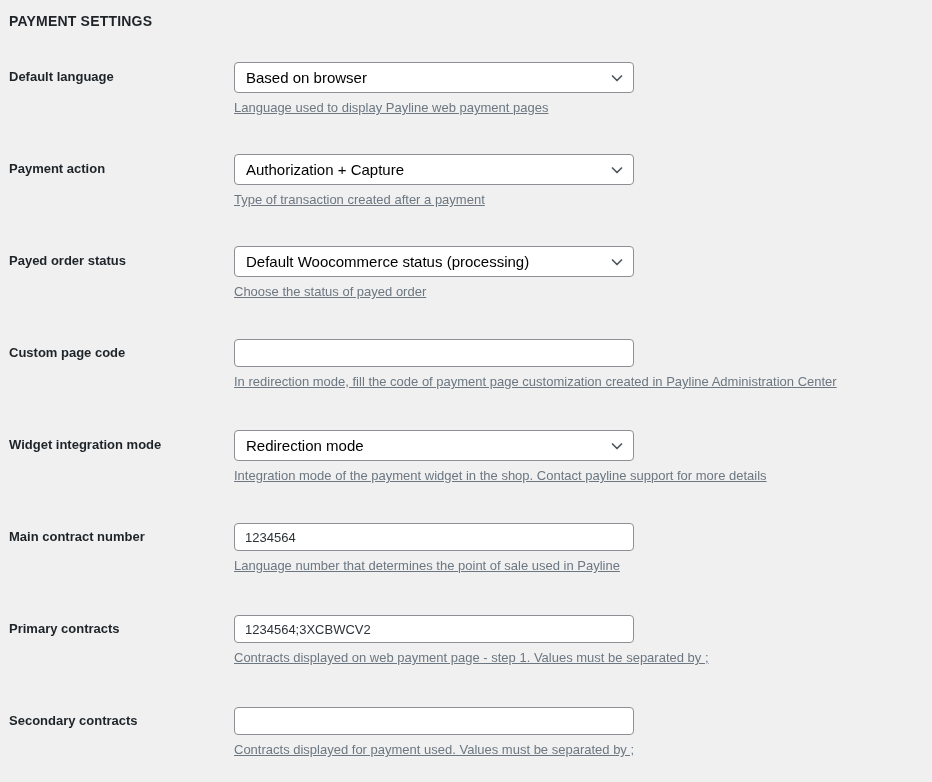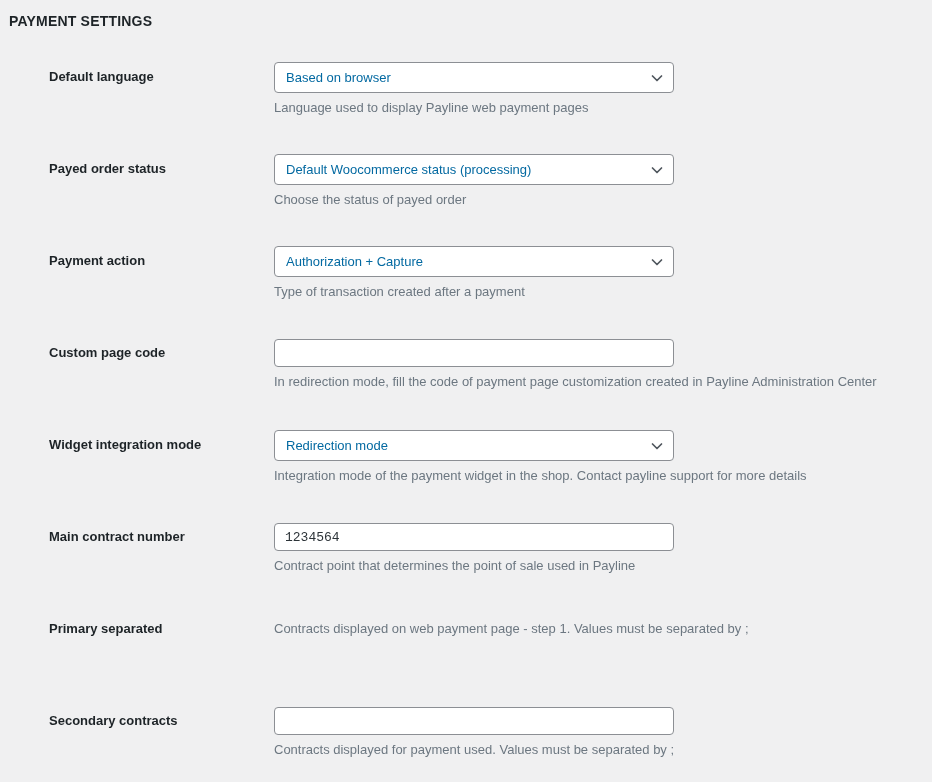--- a/index.html
+++ b/index.html
@@ -51,21 +51,20 @@
   .field-label {
     width: 234px;
     flex: 0 0 234px;
     box-sizing: border-box;
     padding-left: 9px;
     padding-top: 19px;
     font-size: 13px;
     font-weight: bold;
     color: #1d2327;
     line-height: 18px;
-    margin-left: 40px;
   }
 
   .field-control {
     flex: 1 1 auto;
     position: relative;
     padding-top: 13px;
   }
 
   .select-wrap {
     position: relative;
@@ -73,22 +72,22 @@
     height: 31px;
     box-sizing: border-box;
     background: #ffffff;
     border: 1px solid #8c8f94;
     border-radius: 4px;
     display: flex;
     align-items: center;
   }
 
   .select-value {
-    font-size: 13px;
-    color: #0369a1;
+    font-size: 15px;
+    color: #000000;
     padding-left: 11px;
     line-height: 16px;
     white-space: nowrap;
     overflow: hidden;
   }
 
   .chevron {
     position: absolute;
     right: 9px;
     top: 50%;
@@ -100,34 +99,35 @@
   }
   .chevron svg { display: block; }
 
   .text-input {
     width: 400px;
     height: 28px;
     box-sizing: border-box;
     background: #ffffff;
     border: 1px solid #8c8f94;
     border-radius: 4px;
-    font-family: Liberation Mono, monospace;
+    font-family: Liberation Sans, sans-serif;
     font-size: 13px;
     color: #2c3338;
     padding: 0 10px;
     margin-top: 1px;
     outline: none;
   }
 
   .field-desc {
     font-size: 13px;
     color: #6c7781;
     line-height: 18px;
     margin-top: 6px;
     white-space: nowrap;
+    text-decoration: underline;
   }
 </style>
 </head>
 <body>
 
 <div class="page">
 
   <h2 class="section-title">PAYMENT SETTINGS</h2>
 
   <div class="form-rows">
@@ -139,45 +139,45 @@
             <span class="chevron">
               <svg viewBox="0 0 14 14" width="14" height="14" aria-hidden="true">
                 <path d="M2.5 5 L7 9.5 L11.5 5" fill="none" stroke="#50575e" stroke-width="1.7" stroke-linecap="round" stroke-linejoin="round"></path>
               </svg>
             </span>
           </div>
           <div class="field-desc">Language used to display Payline web payment pages</div>
         </div>
       </div>
       <div class="form-row">
+        <div class="field-label">Payment action</div>
+        <div class="field-control">
+          <div class="select-wrap">
+            <span class="select-value">Authorization + Capture</span>
+            <span class="chevron">
+              <svg viewBox="0 0 14 14" width="14" height="14" aria-hidden="true">
+                <path d="M2.5 5 L7 9.5 L11.5 5" fill="none" stroke="#50575e" stroke-width="1.7" stroke-linecap="round" stroke-linejoin="round"></path>
+              </svg>
+            </span>
+          </div>
+          <div class="field-desc">Type of transaction created after a payment</div>
+        </div>
+      </div>
+      <div class="form-row">
         <div class="field-label">Payed order status</div>
         <div class="field-control">
           <div class="select-wrap">
             <span class="select-value">Default Woocommerce status (processing)</span>
             <span class="chevron">
               <svg viewBox="0 0 14 14" width="14" height="14" aria-hidden="true">
                 <path d="M2.5 5 L7 9.5 L11.5 5" fill="none" stroke="#50575e" stroke-width="1.7" stroke-linecap="round" stroke-linejoin="round"></path>
               </svg>
             </span>
           </div>
           <div class="field-desc">Choose the status of payed order</div>
-        </div>
-      </div>
-      <div class="form-row">
-        <div class="field-label">Payment action</div>
-        <div class="field-control">
-          <div class="select-wrap">
-            <span class="select-value">Authorization + Capture</span>
-            <span class="chevron">
-              <svg viewBox="0 0 14 14" width="14" height="14" aria-hidden="true">
-                <path d="M2.5 5 L7 9.5 L11.5 5" fill="none" stroke="#50575e" stroke-width="1.7" stroke-linecap="round" stroke-linejoin="round"></path>
-              </svg>
-            </span>
-          </div>
-          <div class="field-desc">Type of transaction created after a payment</div>
         </div>
       </div>
       <div class="form-row">
         <div class="field-label">Custom page code</div>
         <div class="field-control"><input type="text" class="text-input" placeholder="" style=""><div class="field-desc">In redirection mode, fill the code of payment page customization created in Payline Administration Center</div></div>
       </div>
       <div class="form-row">
         <div class="field-label">Widget integration mode</div>
         <div class="field-control">
           <div class="select-wrap">
@@ -186,25 +186,25 @@
               <svg viewBox="0 0 14 14" width="14" height="14" aria-hidden="true">
                 <path d="M2.5 5 L7 9.5 L11.5 5" fill="none" stroke="#50575e" stroke-width="1.7" stroke-linecap="round" stroke-linejoin="round"></path>
               </svg>
             </span>
           </div>
           <div class="field-desc">Integration mode of the payment widget in the shop. Contact payline support for more details</div>
         </div>
       </div>
       <div class="form-row">
         <div class="field-label">Main contract number</div>
-        <div class="field-control"><input type="text" class="text-input" placeholder="" value="1234564" style=""><div class="field-desc">Contract point that determines the point of sale used in Payline</div></div>
-      </div>
-      <div class="form-row">
-        <div class="field-label">Primary separated</div>
-        <div class="field-control"><div class="field-desc">Contracts displayed on web payment page - step 1. Values must be separated by ;</div></div>
+        <div class="field-control"><input type="text" class="text-input" placeholder="" value="1234564" style=""><div class="field-desc">Language number that determines the point of sale used in Payline</div></div>
+      </div>
+      <div class="form-row">
+        <div class="field-label">Primary contracts</div>
+        <div class="field-control"><input type="text" class="text-input" placeholder="" value="1234564;3XCBWCV2" style=""><div class="field-desc">Contracts displayed on web payment page - step 1. Values must be separated by ;</div></div>
       </div>
       <div class="form-row">
         <div class="field-label">Secondary contracts</div>
         <div class="field-control"><input type="text" class="text-input" placeholder="" style=""><div class="field-desc">Contracts displayed for payment used. Values must be separated by ;</div></div>
       </div>
     </div>
 
 </div>
 
 </body></html>

